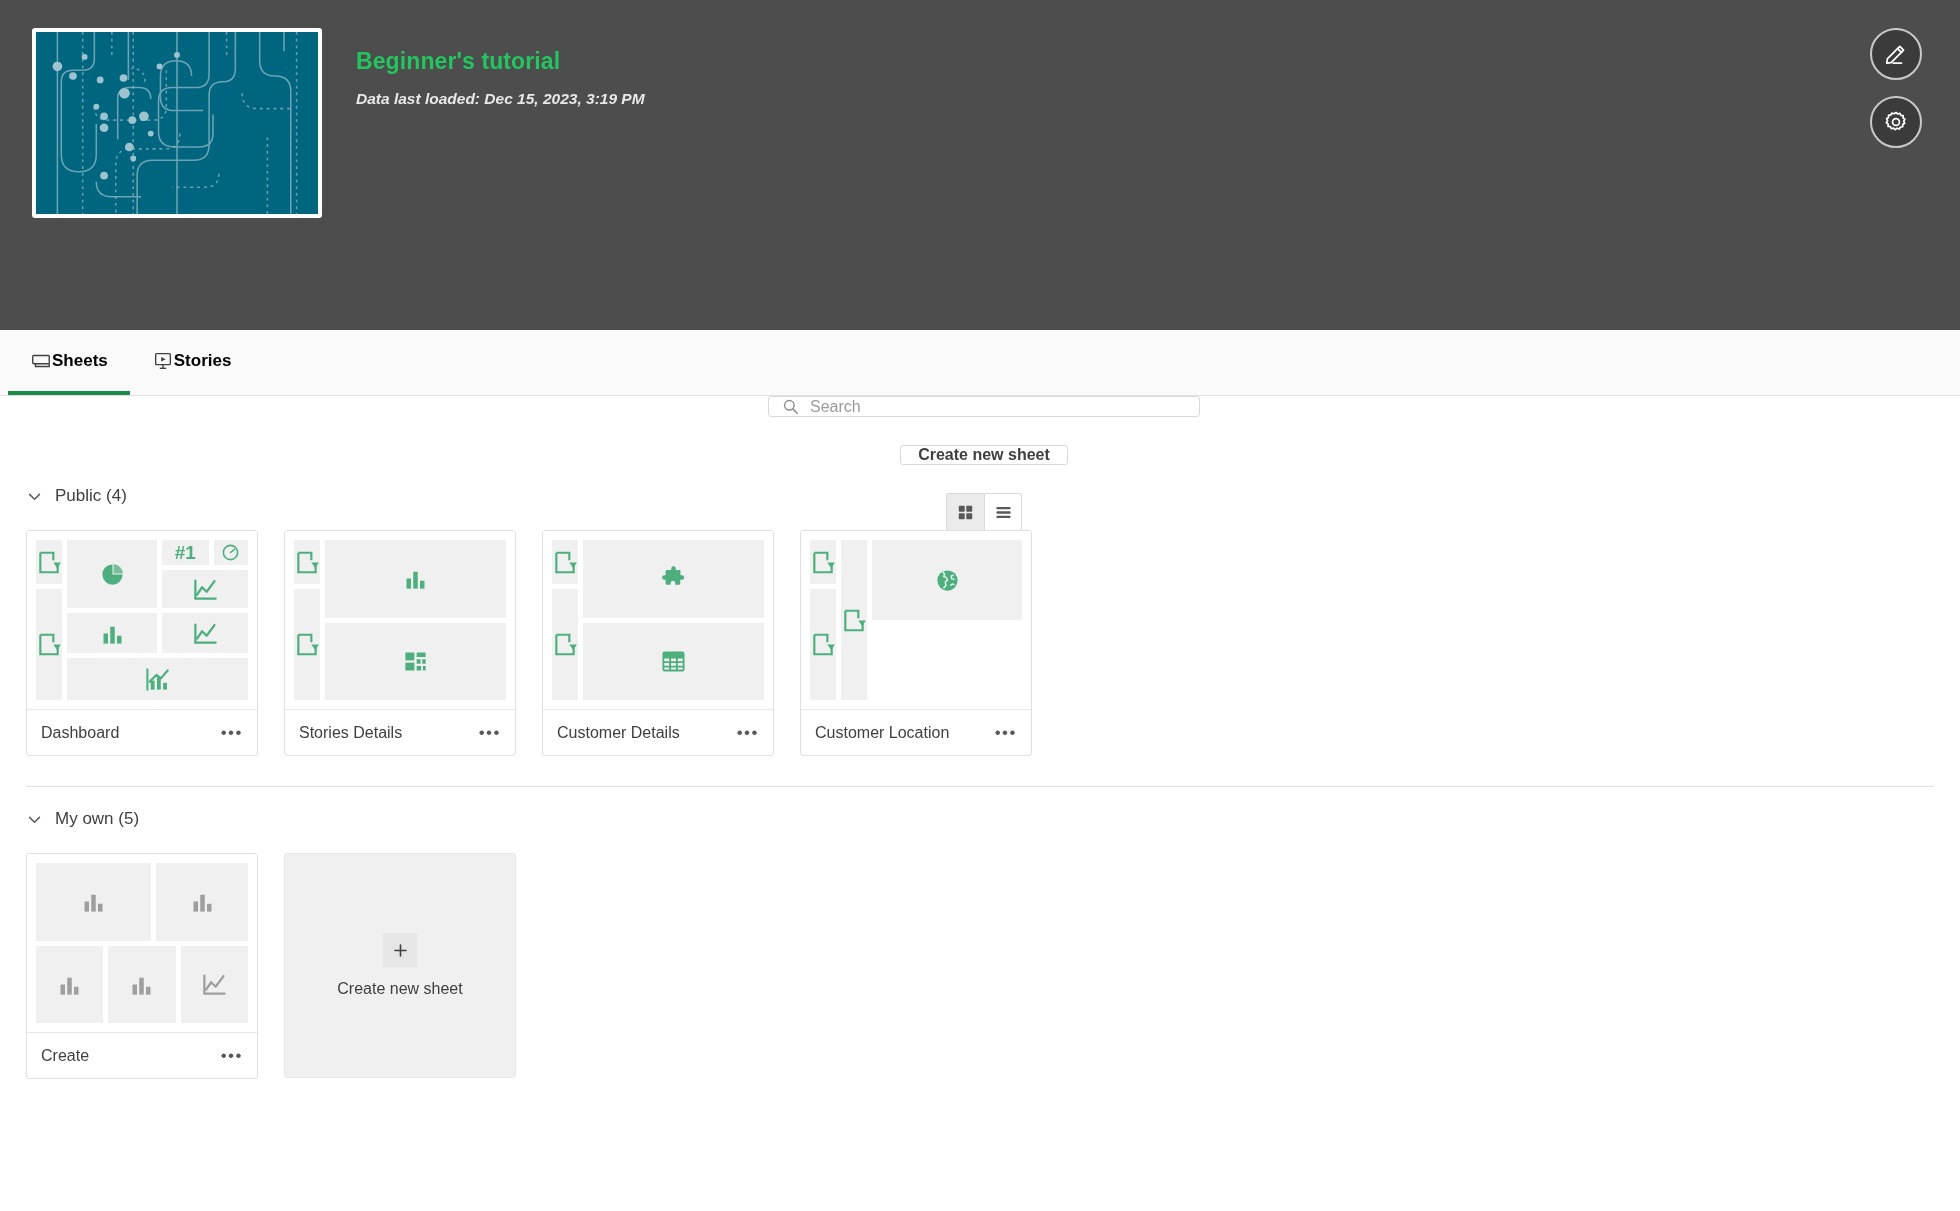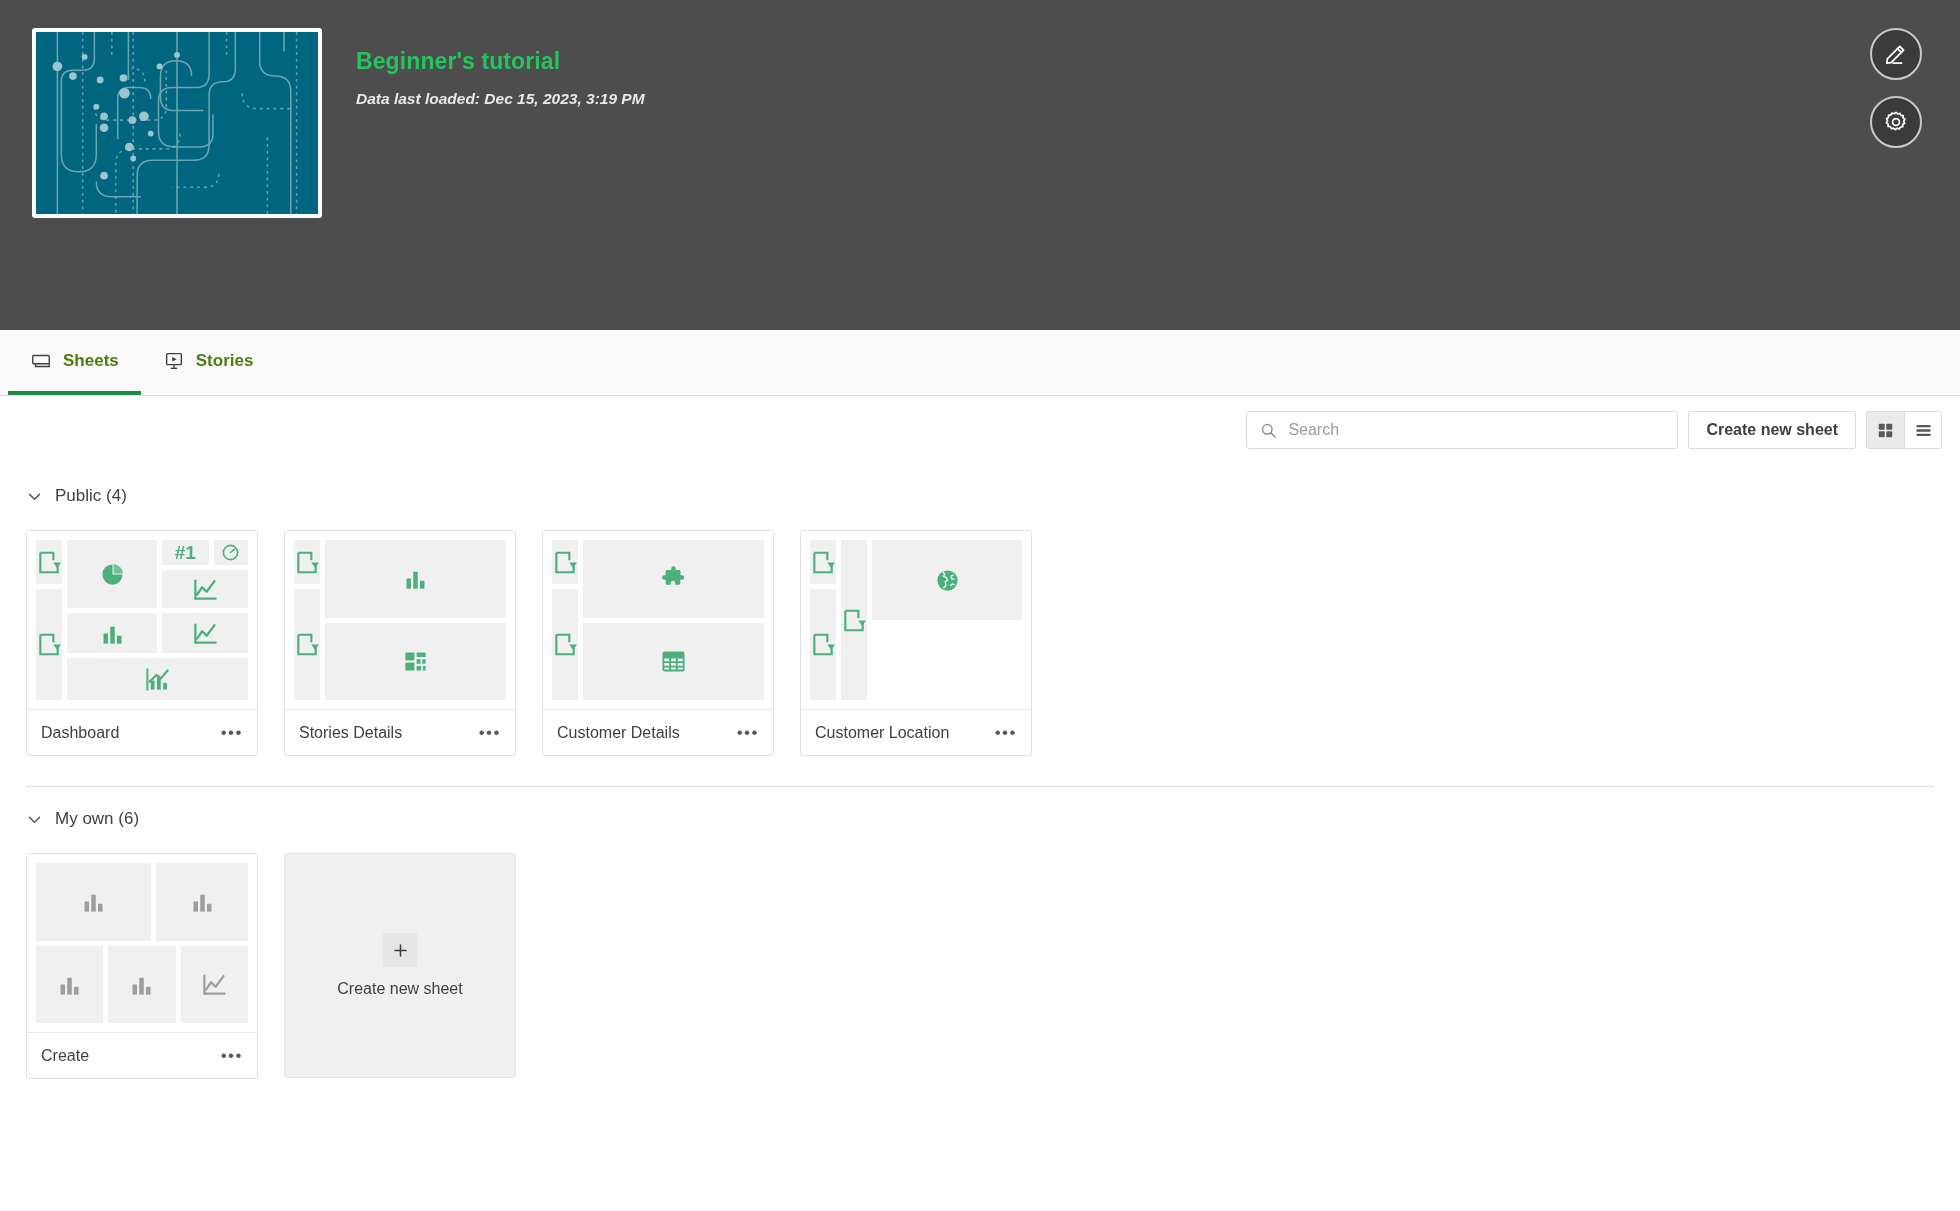--- a/index.html
+++ b/index.html
@@ -61,40 +61,41 @@
   
   .tabbar {
     height: 66px;
     background: #fafafa;
     border-bottom: 1px solid #e0e0e0;
     display: flex;
     align-items: stretch;
     padding-left: 8px;
   }
   .tab {
-    display: flex; align-items: center; gap: 11px;
+    display: flex; align-items: center; 
     padding: 0 22px;
     cursor: pointer;
     font-size: 17px;
-    color: #4d7c0f;
+    color: #000000;
     font-weight: bold;
     border-bottom: 4px solid transparent;
     position: relative;
   }
   .tab.active { border-bottom-color: #1a8c4a; }
   .tab svg { width: 22px; height: 22px; flex: 0 0 auto; }
 
   
   .toolbar {
     height: 68px;
     display: flex;
     align-items: center;
-    justify-content: flex-end;
-    gap: 10px;
+    justify-content: space-between;
+    gap: 28px;
     padding: 0 18px 0 26px;
+    flex-direction: column;
   }
   .searchbox {
     width: 432px; height: 38px;
     border: 1px solid #d9d9d9;
     border-radius: 3px;
     background: #fff;
     display: flex; align-items: center;
     padding: 0 12px; gap: 10px;
   }
   .searchbox svg { width: 19px; height: 19px; flex: 0 0 auto; }
@@ -559,21 +560,21 @@
     </div>
 
   </div>
 
   <div class="divider"></div>
 
   <div class="section-head">
     <svg viewBox="0 0 24 24" fill="none" stroke="#595959" stroke-width="2" stroke-linecap="round" stroke-linejoin="round">
       <path d="M5 9 L12 16 L19 9"></path>
     </svg>
-    <span>My own (6)</span>
+    <span>My own (5)</span>
   </div>
 
   <div class="sheet-grid">
 
     <div class="sheet-card">
       <div class="sheet-thumb">
         <div class="col" style="flex:1;">
           <div class="row" style="flex:1;">
             <div class="tile" style="flex:1.25;">
               <svg viewBox="0 0 24 24" fill="#9e9e9e">

